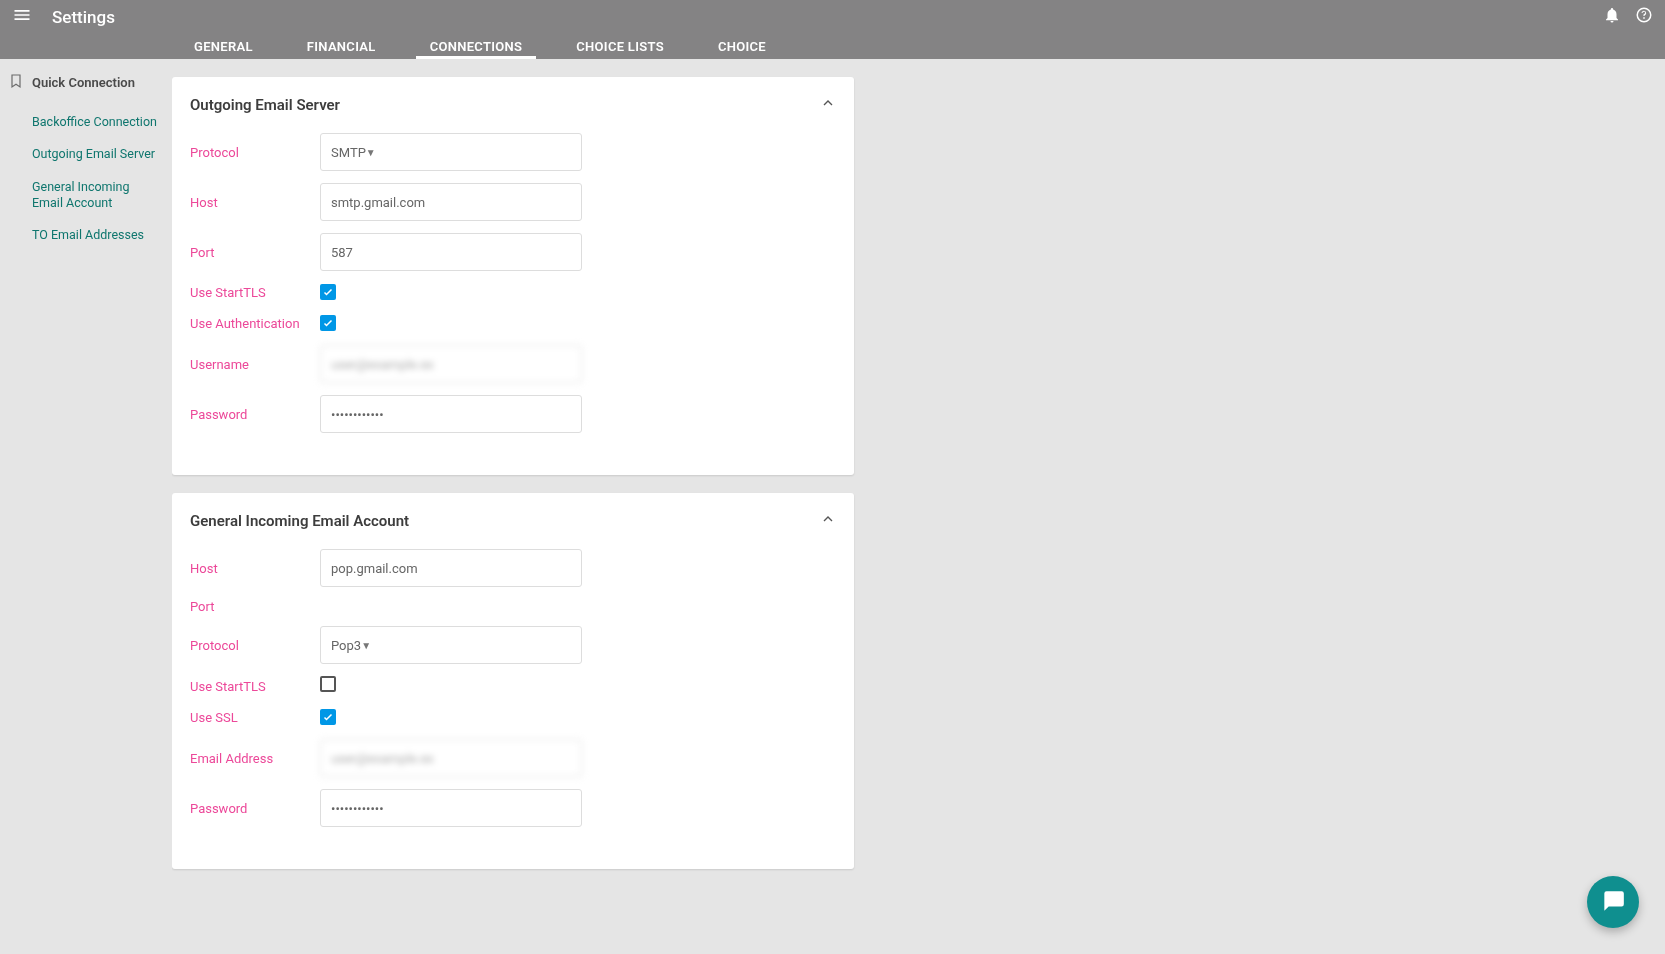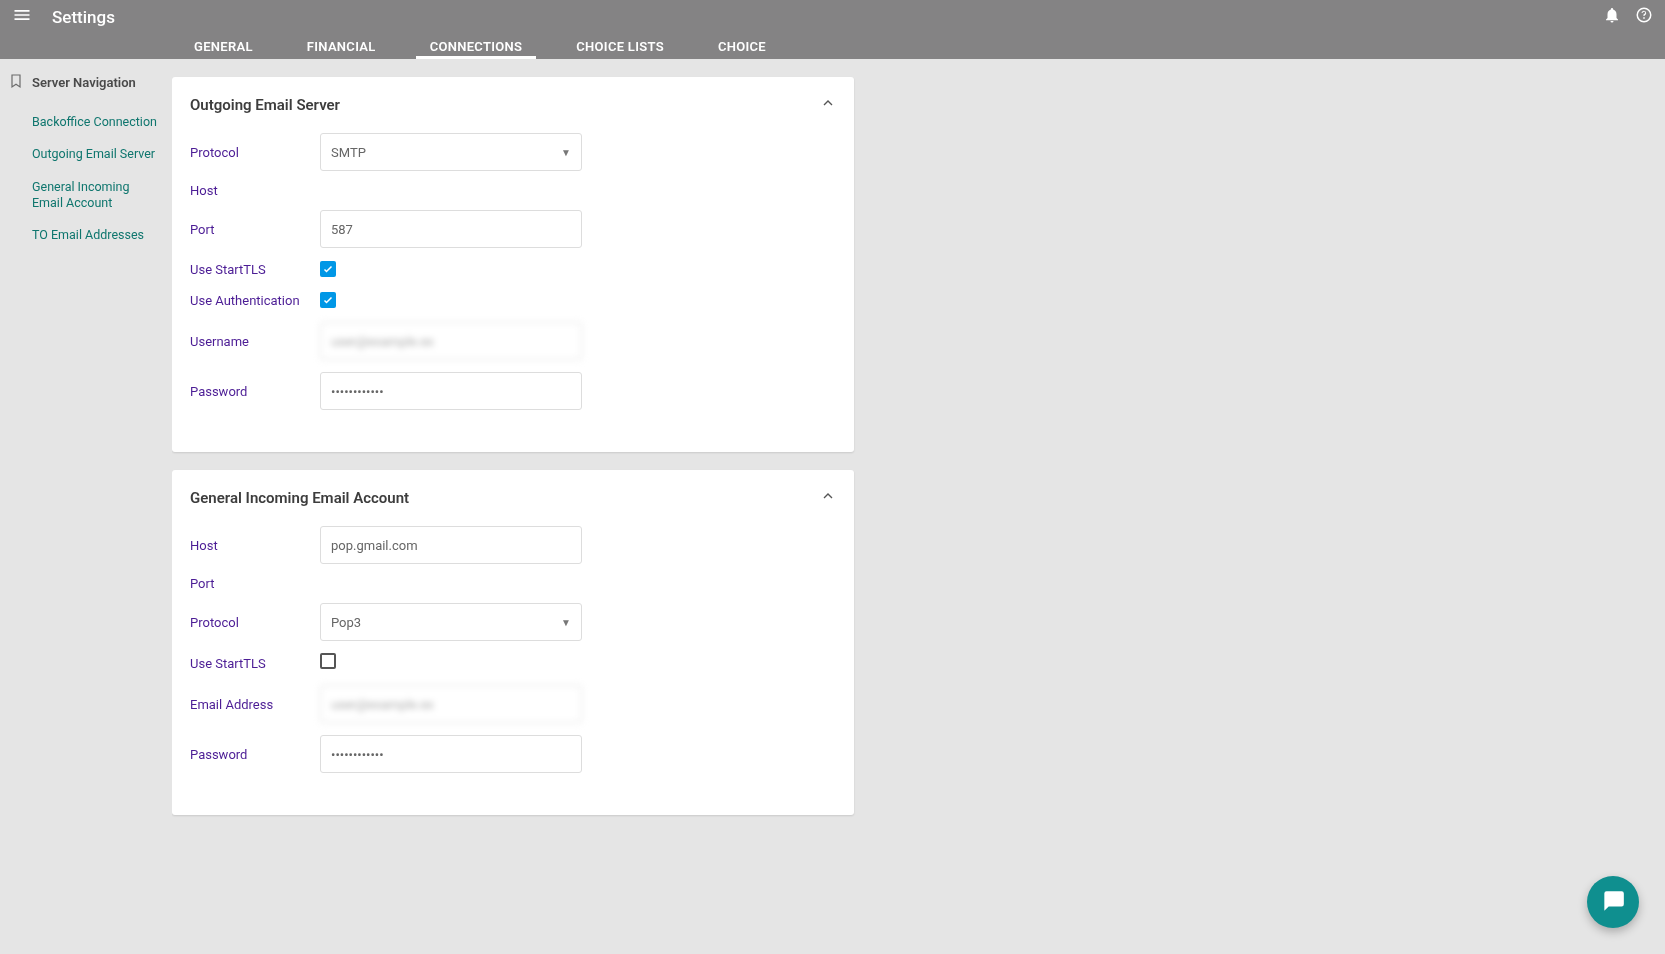--- a/index.html
+++ b/index.html
@@ -101,39 +101,39 @@
   .card-title { font-size: 15px; font-weight: 600; color: #3d3d3d; }
   .chevron { cursor: pointer; }
   .row {
     display: flex;
     align-items: center;
     margin-bottom: 12px;
   }
   .row-label {
     width: 130px;
     font-size: 13px;
-    color: #4c1d95;
+    color: #ec4899;
     flex-shrink: 0;
   }
   .row-control { width: 262px; }
   .input, .select {
     width: 100%;
     height: 38px;
     border: 1px solid #ddd;
     border-radius: 3px;
     padding: 0 10px;
     font-size: 13px;
     color: #666;
     background: #fff;
     display: flex;
     align-items: center;
     position: relative;
   }
   .input.blur { filter: blur(3px); color:#aaa; }
-  .select { justify-content: space-between; cursor: pointer; gap: 33px; }
+  .select { cursor: pointer; }
   .select .caret { font-size: 10px; color: #777; }
   .checkbox {
     width: 16px; height: 16px;
     display: inline-flex;
     align-items: center; justify-content: center;
     border-radius: 2px;
     cursor: pointer;
   }
   .checkbox.checked { background: #0097e6; }
   .checkbox.unchecked { border: 2px solid #555; background: #fff; }
@@ -194,21 +194,21 @@
 </div>
 
 <div class="content">
   <div class="sidebar">
     <div class="side-heading">
       <span>
         <svg width="16" height="16" viewBox="0 0 24 24" fill="none" stroke="#6b6b6b" stroke-width="1.8">
             <path d="M6 3h12v18l-6-4-6 4V3z"></path>
           </svg>
       </span>
-      <span>Server Navigation</span>
+      <span>Quick Connection</span>
     </div>
     <div class="side-item">Backoffice Connection</div>
     <div class="side-item">Outgoing Email Server</div>
     <div class="side-item">General Incoming Email Account</div>
     <div class="side-item">TO Email Addresses</div>
   </div>
 
   <div class="main">
 
     <div class="card first">
@@ -226,20 +226,25 @@
         <div class="row-control">
           <div class="select">
             <span>SMTP</span>
             <span class="caret">▼</span>
           </div>
         </div>
       </div>
 
       <div class="row">
         <div class="row-label">Host</div>
+        <div class="row-control">
+          <div class="input">
+            <span>smtp.gmail.com</span>
+          </div>
+        </div>
       </div>
 
       <div class="row">
         <div class="row-label">Port</div>
         <div class="row-control">
           <div class="input">
             <span>587</span>
           </div>
         </div>
       </div>
@@ -318,20 +323,30 @@
         </div>
       </div>
 
       <div class="row">
         <div class="row-label">Use StartTLS</div>
         <div class="row-control">
           <span class="checkbox unchecked"></span>
         </div>
       </div>
 
+      <div class="row">
+        <div class="row-label">Use SSL</div>
+        <div class="row-control">
+          <span class="checkbox checked">
+            <svg viewBox="0 0 24 24" fill="none" stroke="#fff" stroke-width="3">
+                <path d="M5 13l4 4 10-10"></path>
+              </svg>
+          </span>
+        </div>
+      </div>
 
       <div class="row">
         <div class="row-label">Email Address</div>
         <div class="row-control">
           <div class="input blur">
             <span>user@example.ex</span>
           </div>
         </div>
       </div>
 

